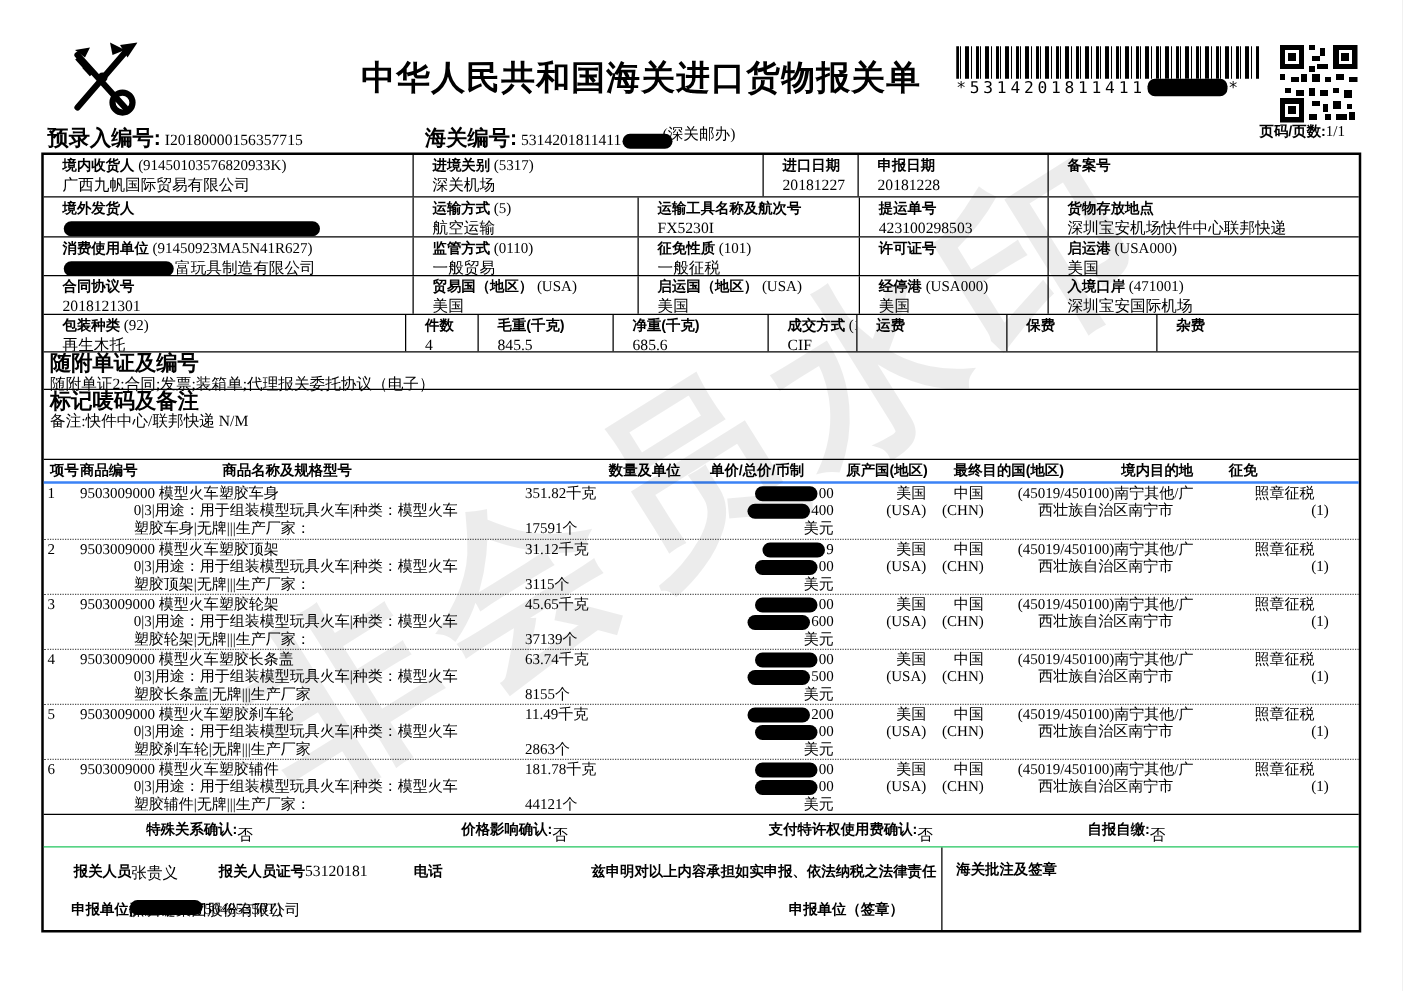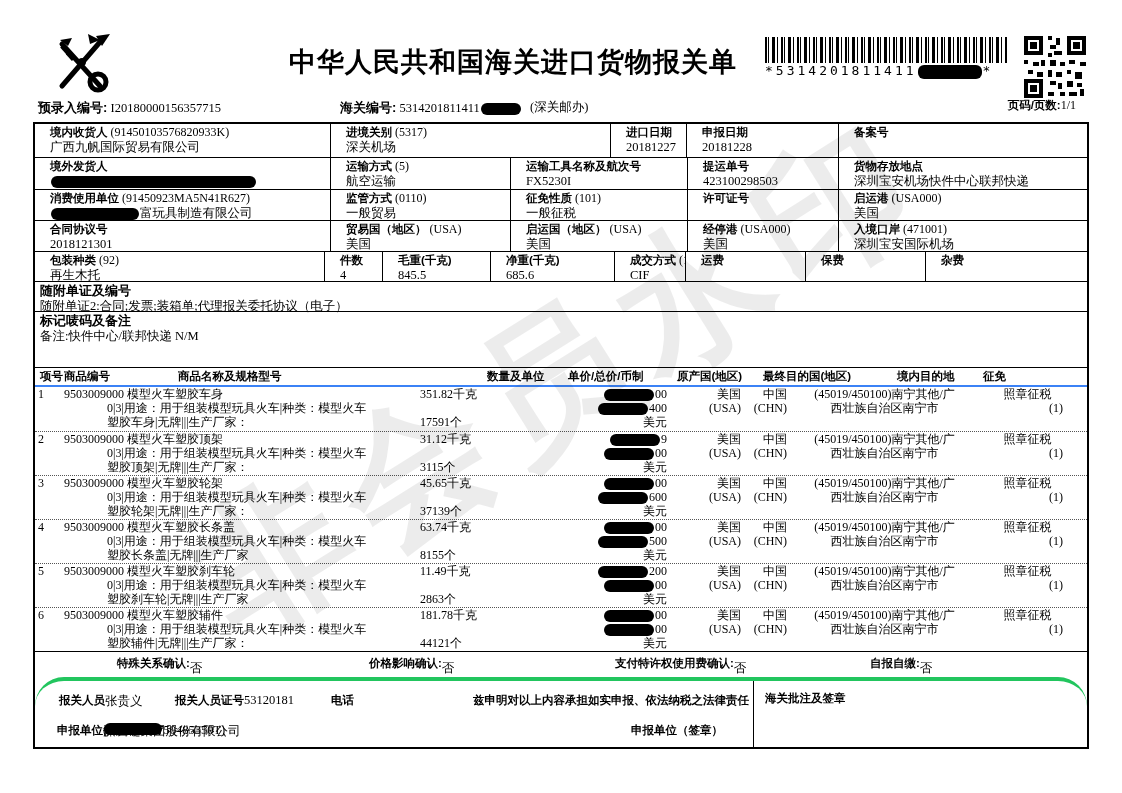--- a/index.html
+++ b/index.html
@@ -17,21 +17,21 @@
     background:repeating-linear-gradient(90deg,#000 0 2px,#fff 2px 3px,#000 3px 4px,#fff 4px 7px,
     #000 7px 10px,#fff 10px 12px,#000 12px 13px,#fff 13px 16px);}
   .barcode-num{position:absolute;left:765px;top:63px;width:250px;font-family:"DejaVu Sans Mono",monospace;
     font-size:13px;letter-spacing:3px;white-space:nowrap;}
   .qr{position:absolute;left:1024px;top:36px;width:62px;height:62px;}
   .page-num{position:absolute;right:46px;top:98px;font-size:12px;}
   .page-num b{font-family:"Liberation Sans","DejaVu Sans",sans-serif;font-size:11.5px;}
   .preline{position:absolute;left:38px;top:99px;width:1050px;font-size:12.5px;}
   .preline .seg-customs{position:absolute;left:302px;top:0;}
   .preline .seg-office{position:absolute;left:492px;top:0;}
-  b.lab{font-family:"Liberation Sans","DejaVu Sans",sans-serif;font-size:13px;font-weight:700;}
+  b.lab{font-family:"Liberation Sans","DejaVu Sans",sans-serif;font-size:17px;font-weight:700;}
   
   .redact{display:inline-block;background:#000;border-radius:6px;height:12px;vertical-align:middle;margin:0 1px;}
   
   .form{position:absolute;left:33px;top:122px;width:1056px;border:2px solid #000;box-sizing:border-box;
     background:transparent;}
   .frow{display:flex;border-top:1px solid #000;box-sizing:border-box;}
   .frow:first-child{border-top:none;}
   .fcell{box-sizing:border-box;border-left:1px solid #000;padding:1px 15px;overflow:hidden;}
   .fcell:first-child{border-left:none;}
   .fcell .lbl{font-size:12px;line-height:15px;white-space:nowrap;}
@@ -53,21 +53,21 @@
   .c-price{width:160px;text-align:right;padding-right:8px;}
   .c-origin{width:70px;text-align:right;padding-right:4px;}
   .c-dest{width:42px;text-align:right;}
   .c-dom{width:195px;text-align:center;}
   .c-exempt{flex:1;text-align:center;padding-right:14px;}
   .pr-blob{width:50px;}
   
   .confirm-band{position:relative;height:25px;border-top:1px solid #000;font-size:12.5px;}
   .confirm-band span{position:absolute;top:4px;white-space:nowrap;}
   .confirm-band b{font-family:"Liberation Sans","DejaVu Sans",sans-serif;font-size:11.5px;}
-  .sign-band{position:relative;height:66px;border-top:4px solid #22c55e;font-size:12.5px;border-radius:29px;}
+  .sign-band{position:relative;height:66px;border-top:1px solid #22c55e;font-size:12.5px;}
   .sign-band .vdiv{position:absolute;left:718px;top:0;bottom:0;width:1px;background:#000;}
   .sign-band span{position:absolute;white-space:nowrap;}
   .sign-band b{font-family:"Liberation Sans","DejaVu Sans",sans-serif;font-size:11.5px;}
 </style>
 </head>
 <body>
 
 <div class="page">
 
   <div class="watermark">非会员水印</div>

